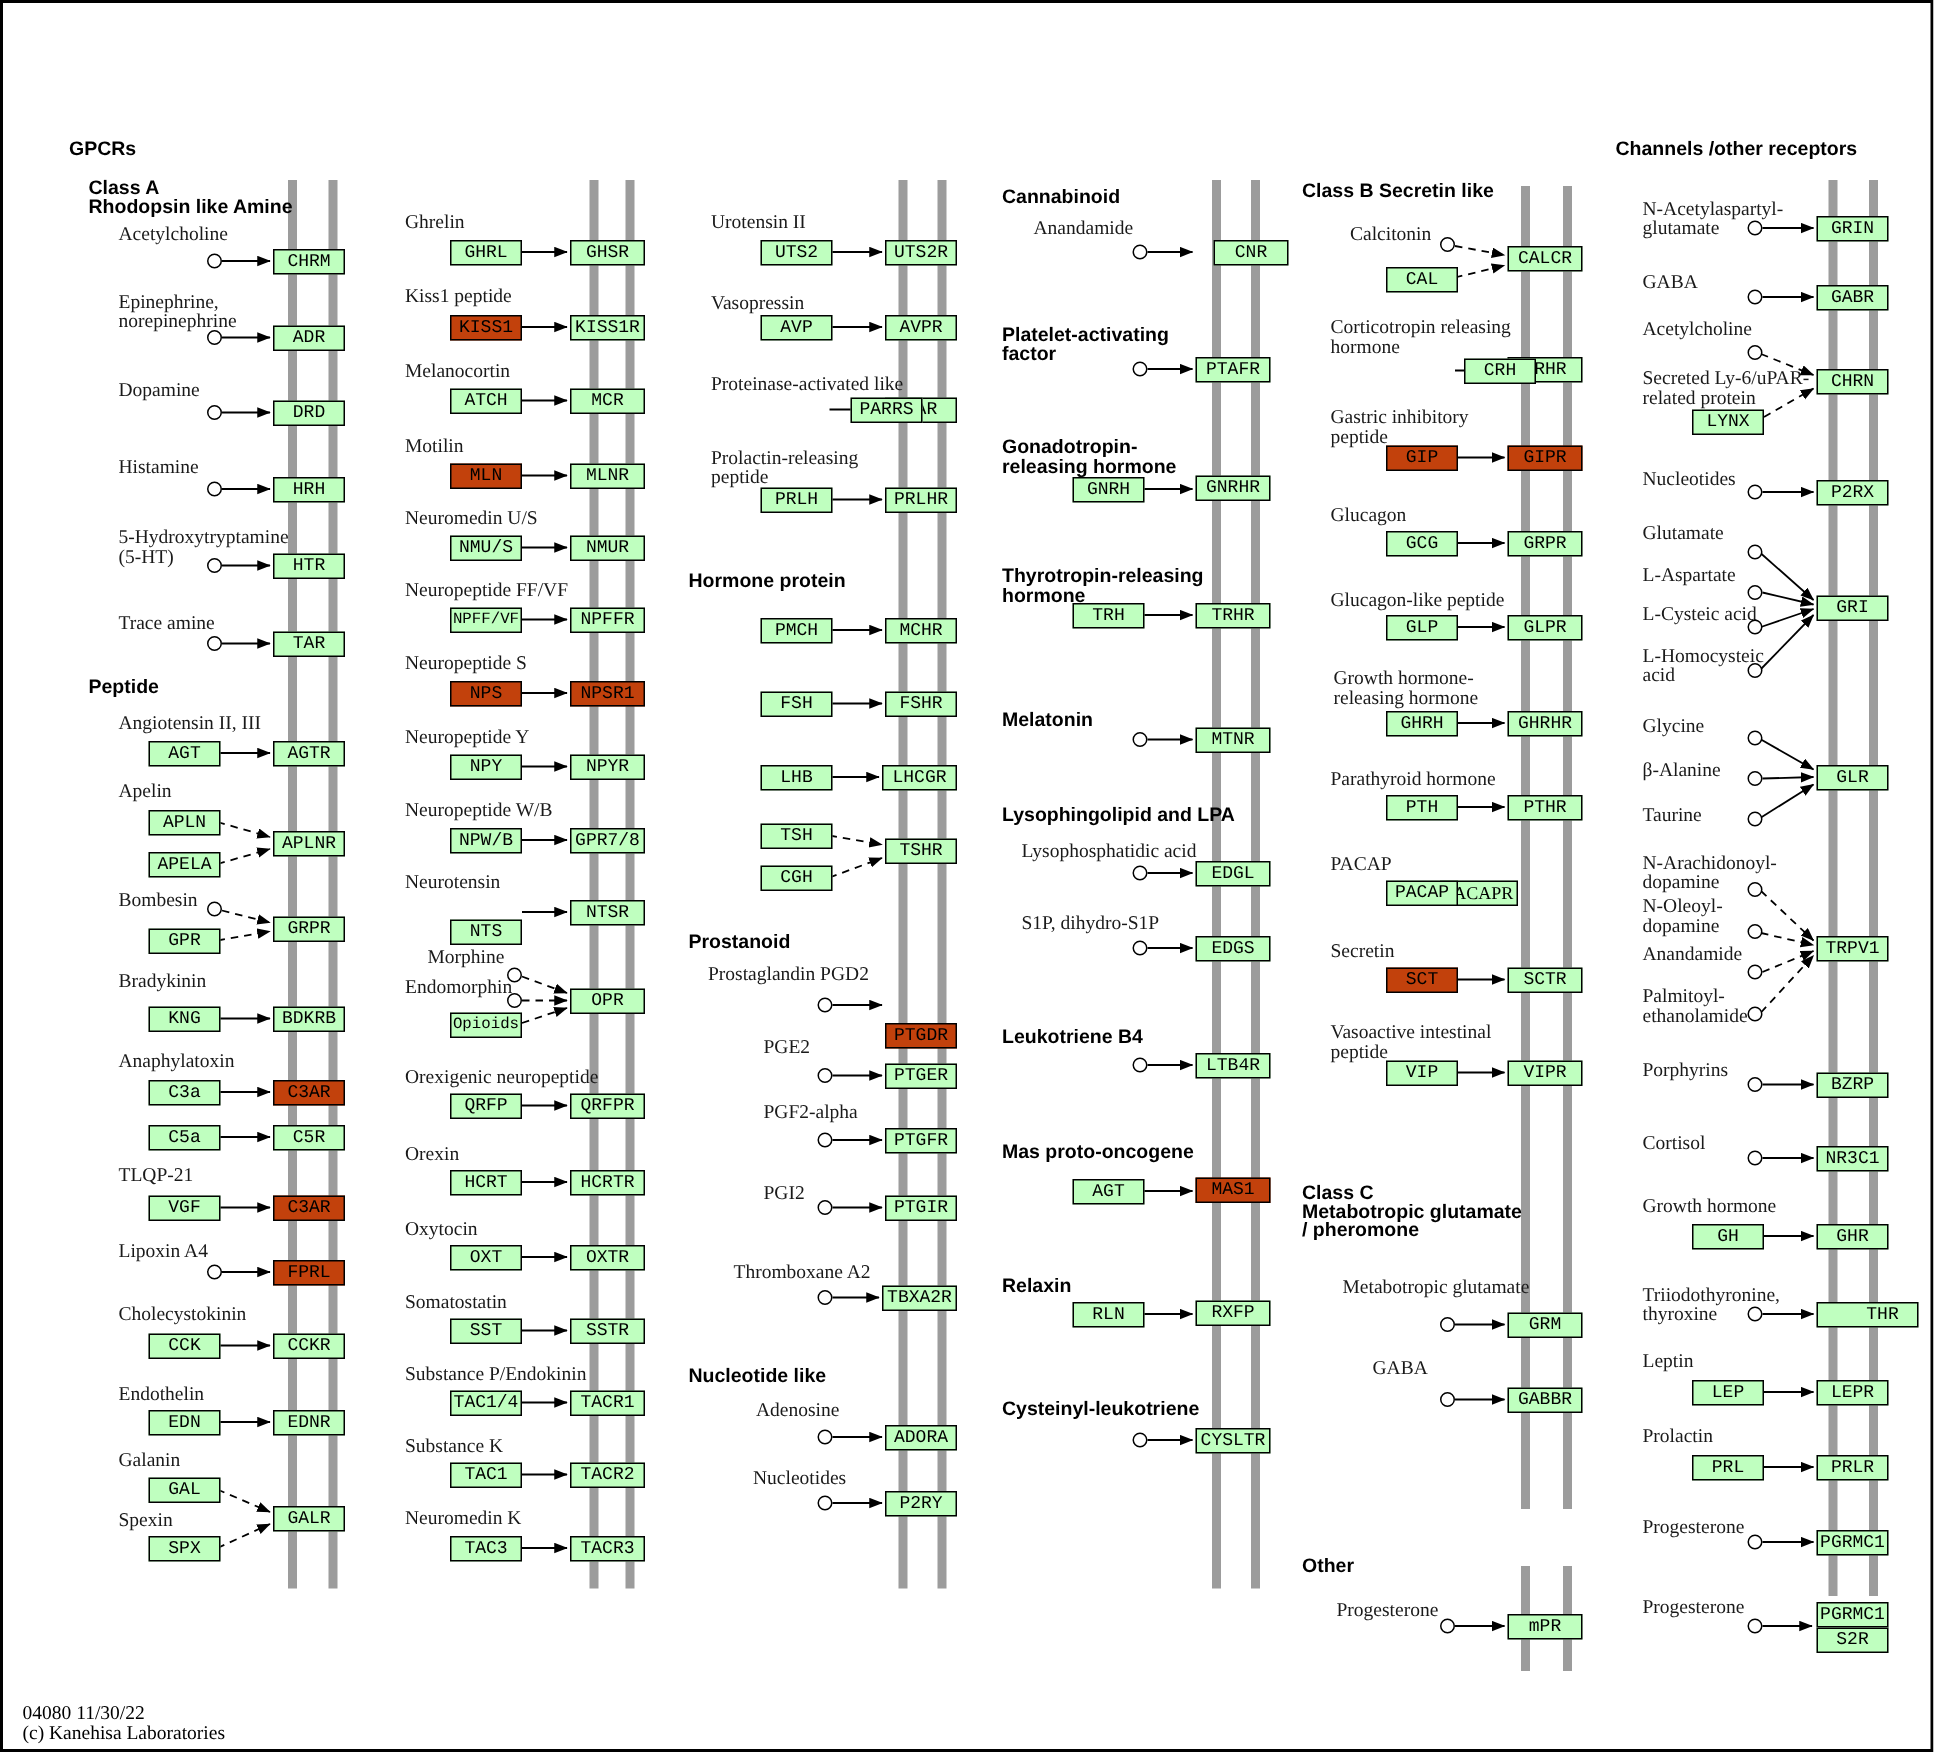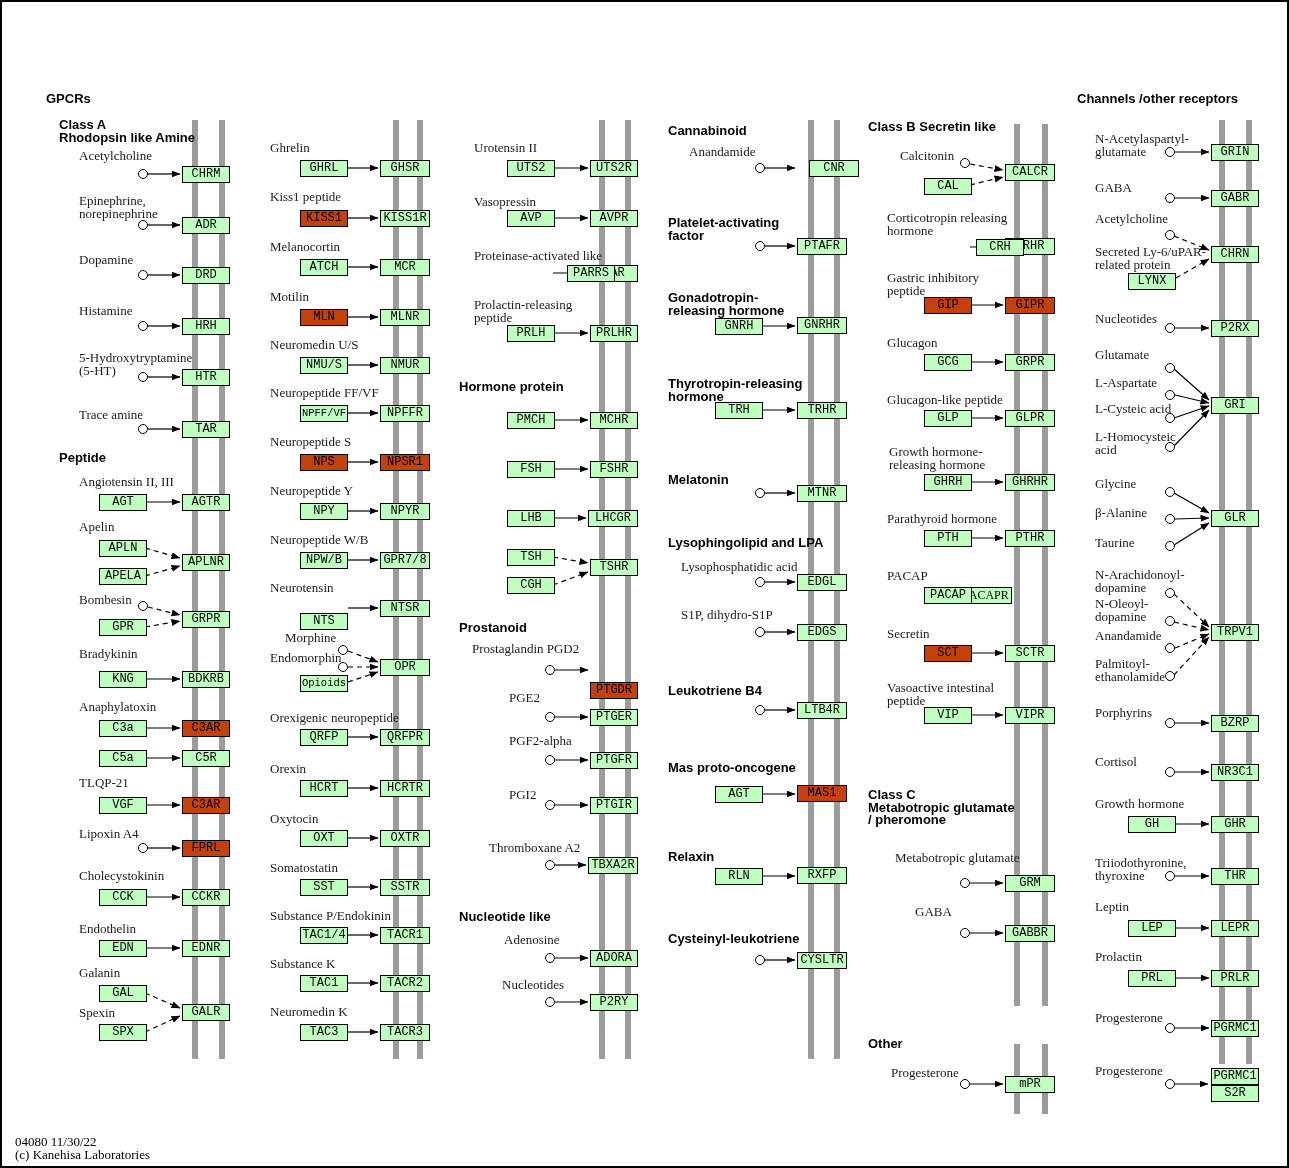--- a/index.html
+++ b/index.html
@@ -518,21 +518,21 @@
     <div class="node" style="left: 1209px; top: 142px; width: 46px;">GRIN</div>
     <div class="node" style="left: 1209px; top: 188px; width: 46px;">GABR</div>
     <div class="node" style="left: 1209px; top: 244px; width: 46px;">CHRN</div>
     <div class="node" style="left: 1209px; top: 318px; width: 46px;">P2RX</div>
     <div class="node" style="left: 1209px; top: 395px; width: 46px;">GRI</div>
     <div class="node" style="left: 1209px; top: 508px; width: 46px;">GLR</div>
     <div class="node" style="left: 1209px; top: 622px; width: 46px;">TRPV1</div>
     <div class="node" style="left: 1209px; top: 713px; width: 46px;">BZRP</div>
     <div class="node" style="left: 1209px; top: 762px; width: 46px;">NR3C1</div>
     <div class="node" style="left: 1209px; top: 814px; width: 46px;">GHR</div>
-    <div class="node" style="left: 1209px; top: 866px; width: 46px;">THR</div>
+    <div class="node" style="left: 1209px; top: 866px; width: 46px; padding-left: 20px;">THR</div>
     <div class="node" style="left: 1209px; top: 918px; width: 46px;">LEPR</div>
     <div class="node" style="left: 1209px; top: 968px; width: 46px;">PRLR</div>
     <div class="node" style="left: 1209px; top: 1018px; width: 46px;">PGRMC1</div>
     <div class="node" style="left: 1209px; top: 1066px; width: 46px;">PGRMC1</div>
     <div class="node" style="left: 1209px; top: 1083px; width: 46px;">S2R</div>
     <div class="node" style="left: 1126px; top: 271px; width: 46px;">LYNX</div>
     <div class="node" style="left: 1126px; top: 814px; width: 46px;">GH</div>
     <div class="node" style="left: 1126px; top: 918px; width: 46px;">LEP</div>
     <div class="node" style="left: 1126px; top: 968px; width: 46px;">PRL</div>
     <div class="circ" style="left: 135.5px; top: 166.5px;"></div>

